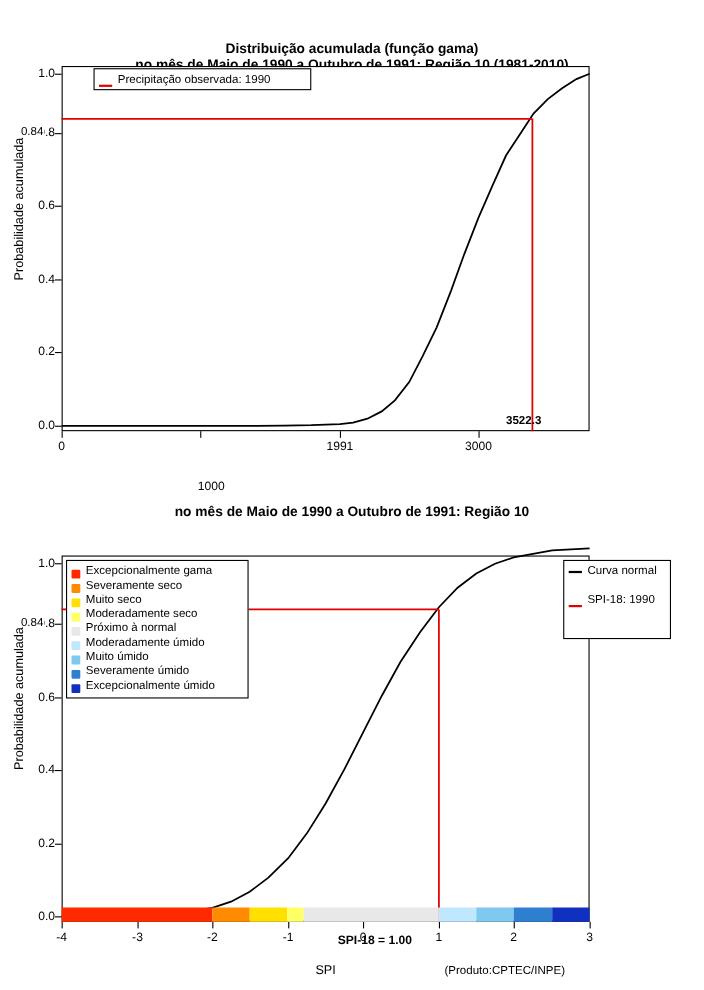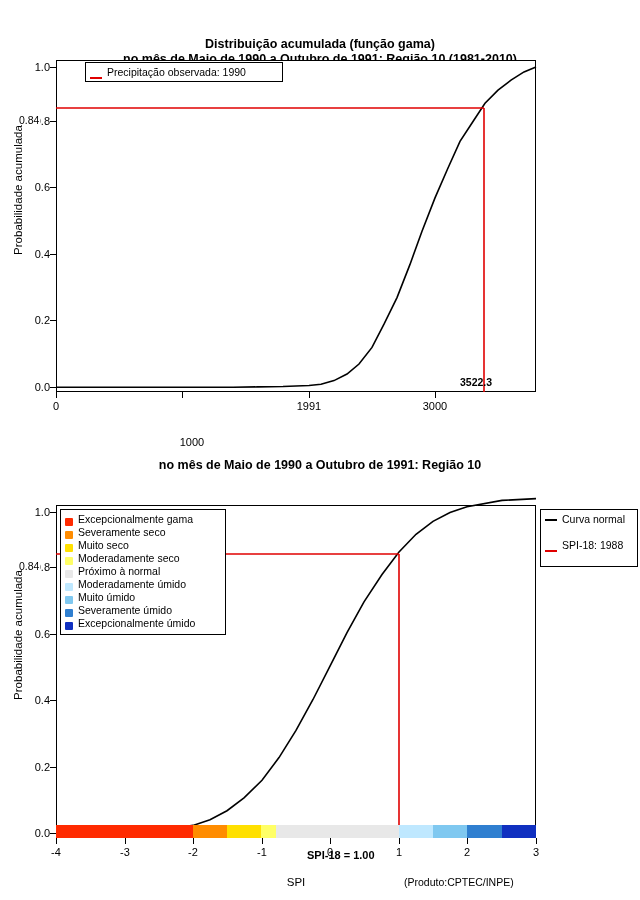--- a/index.html
+++ b/index.html
@@ -219,23 +219,23 @@
     <div class="legendrow">
       <span class="dotsw" style="background:#2f7fd0;"></span>
       <span class="lbl">Severamente úmido</span>
     </div>
     <div class="legendrow">
       <span class="dotsw" style="background:#1030c0;"></span>
       <span class="lbl">Excepcionalmente úmido</span>
     </div>
   </div>
 
-  <div class="legendbox" style="left:540px;top:59px;width:98px;height:58px;border-left:1px solid #000;">
+  <div class="legendbox" style="left:512px;top:59px;width:98px;height:72px;border-left:1px solid #000;">
     <div class="legendrow" style="height:26px;align-items:flex-start;">
       <span class="swatch" style="background:#000000;margin-top:6px;"></span>
       <span class="lbl" style="line-height:13px;white-space:normal;">Curva normal</span>
     </div>
     <div class="legendrow">
       <span class="swatch" style="background:#e00000;"></span>
-      <span class="lbl">SPI-18: 1988</span>
+      <span class="lbl">SPI-18: 1990</span>
     </div>
   </div>
 </div>
 
 </body></html>

